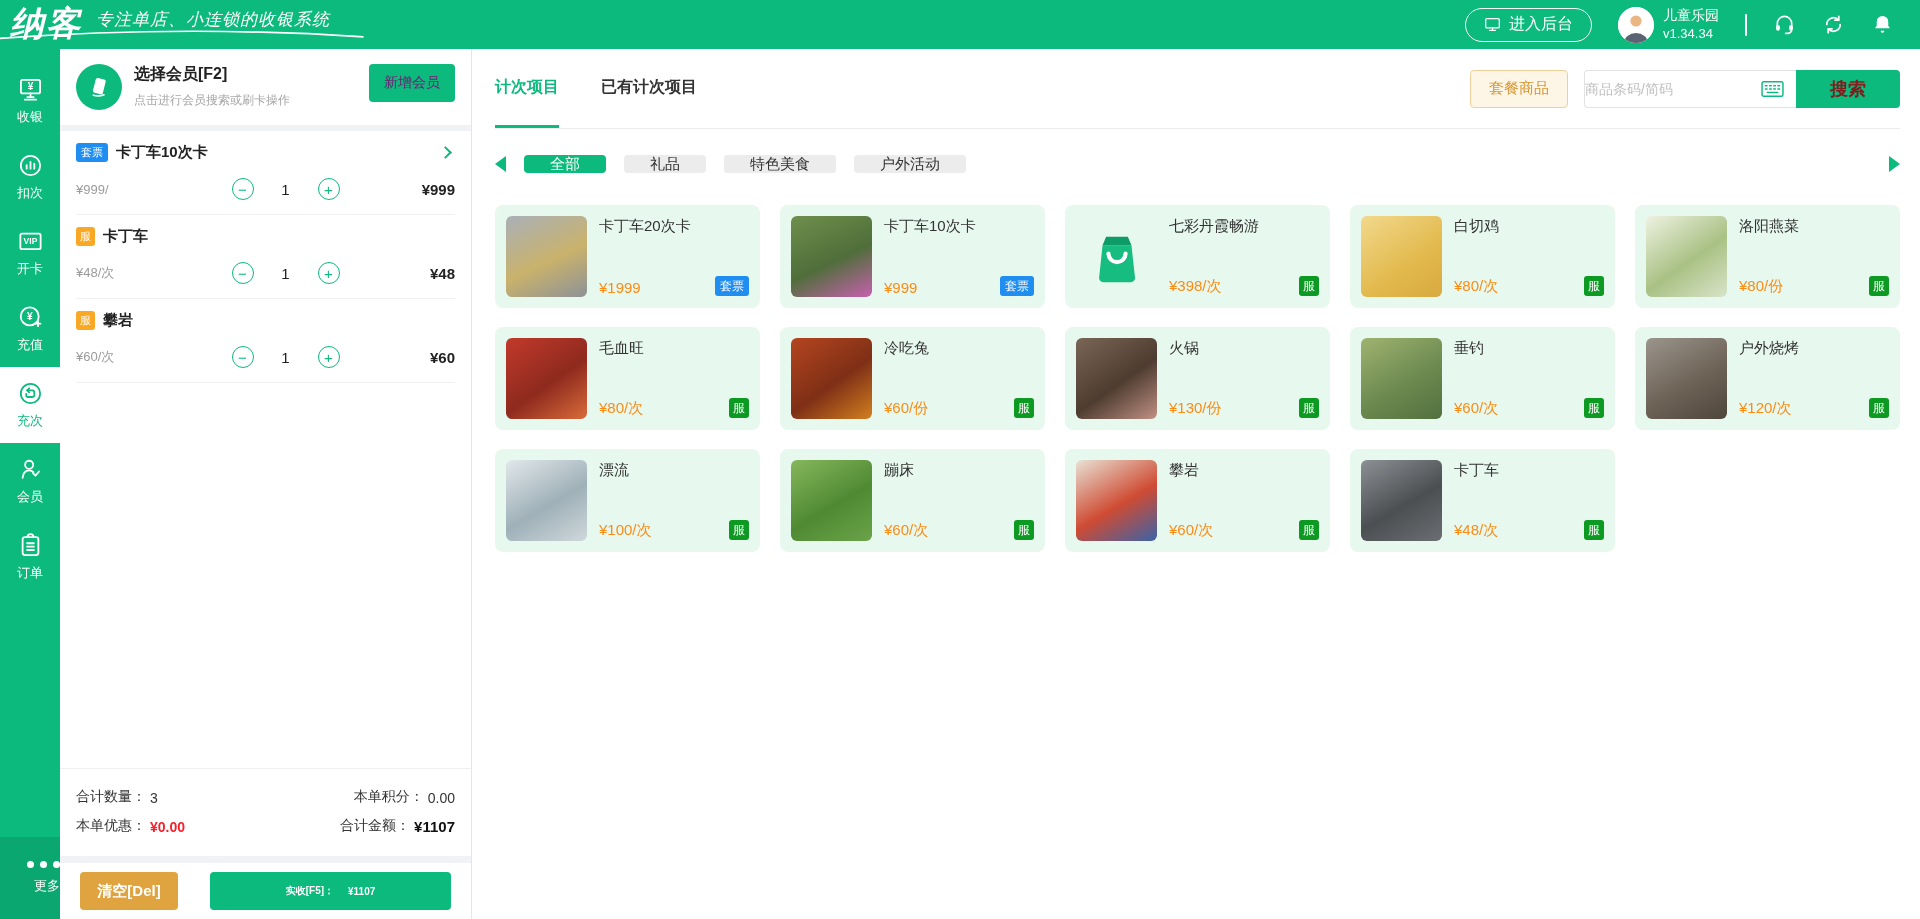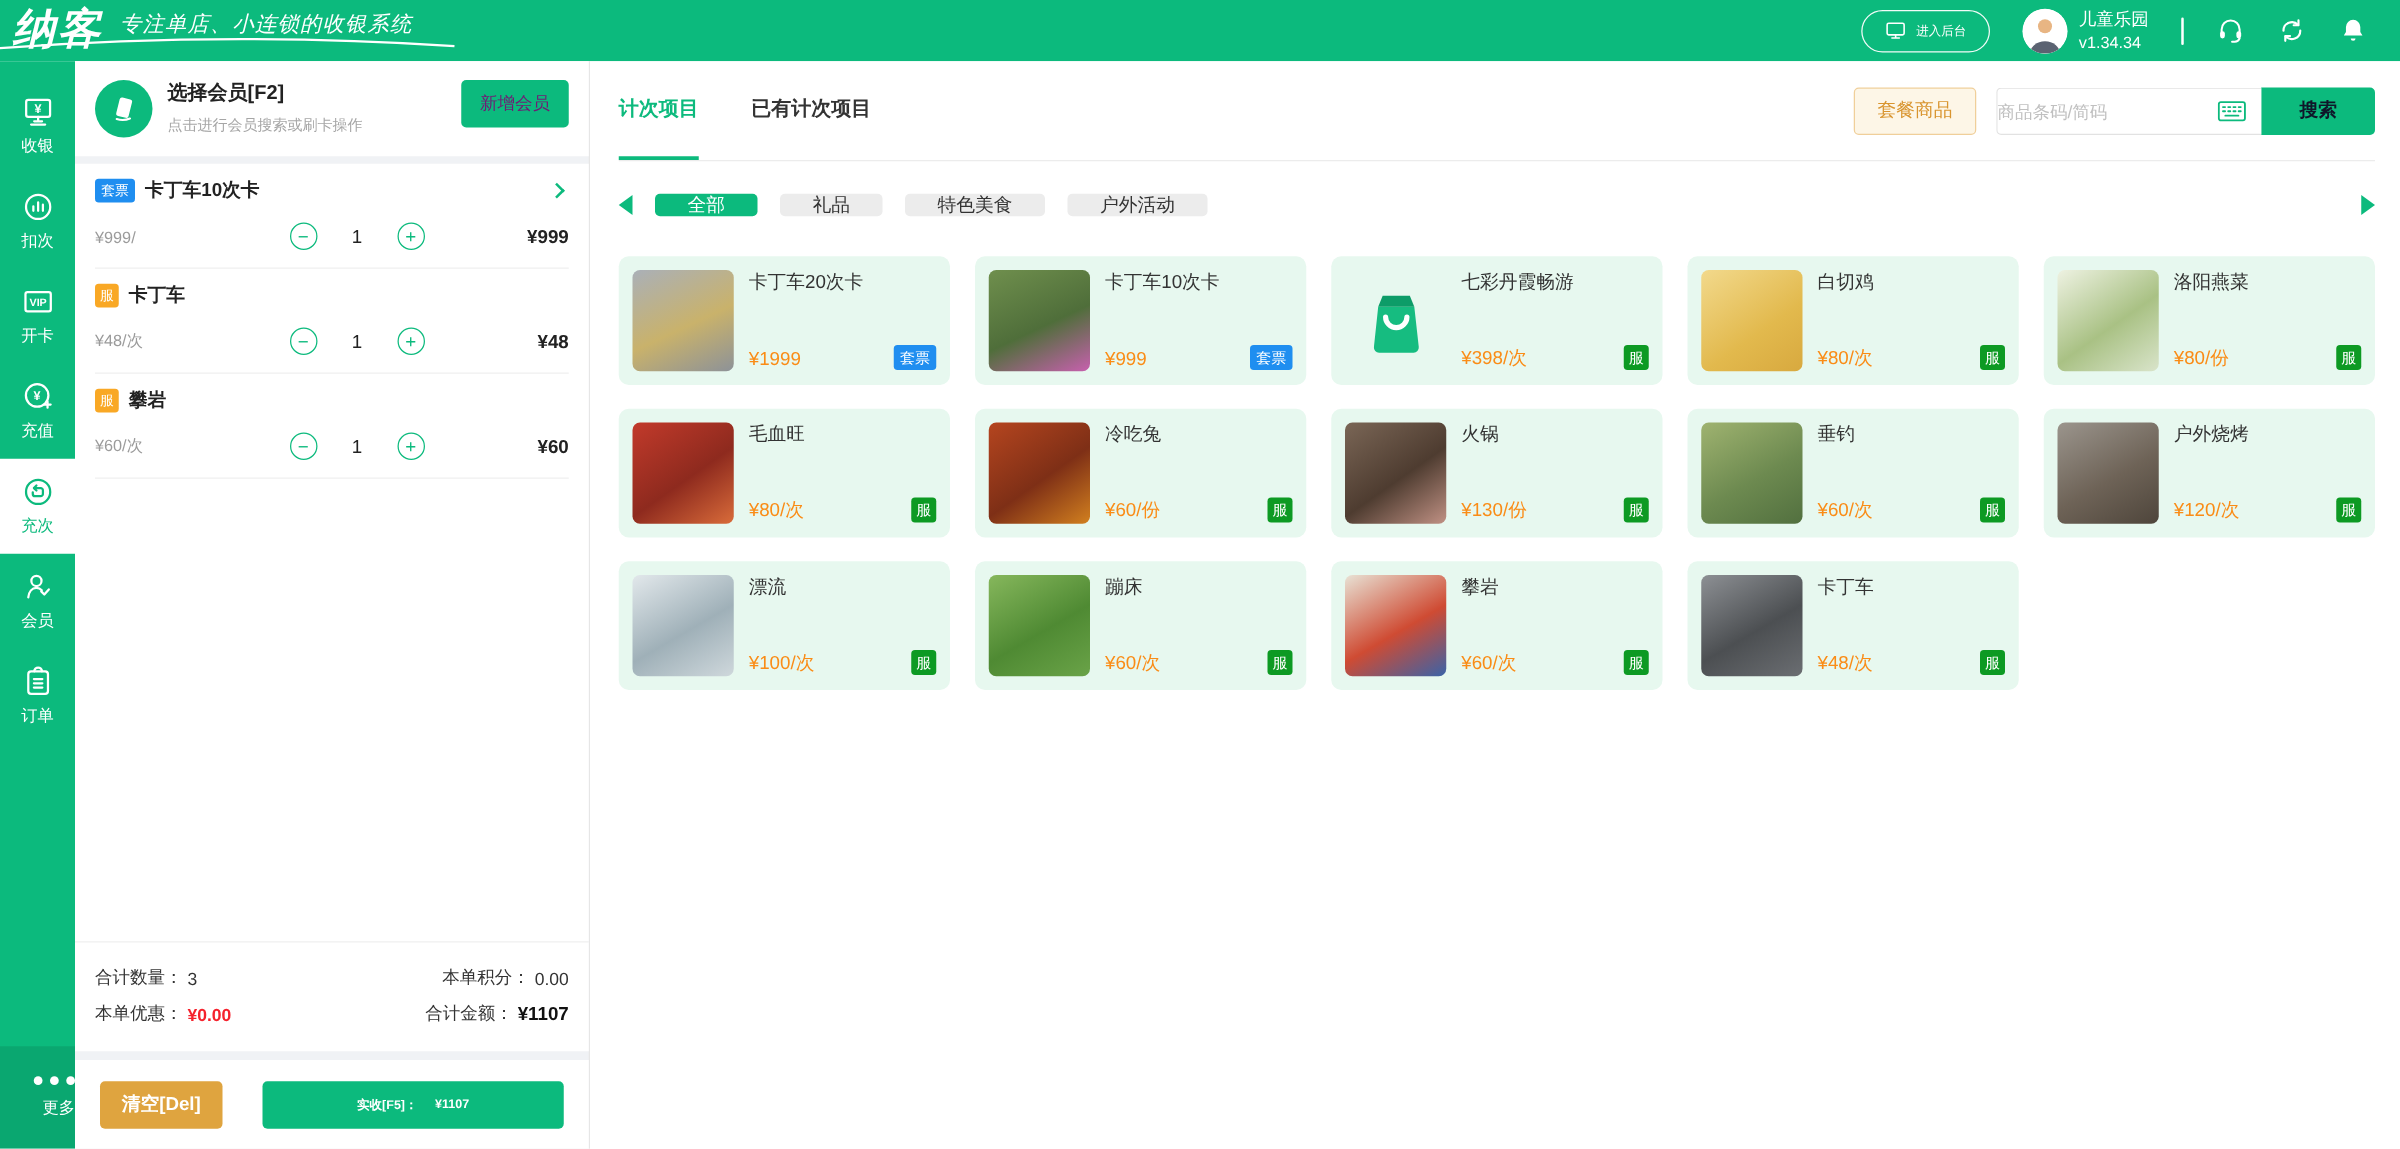--- a/index.html
+++ b/index.html
@@ -15,21 +15,21 @@
 
   
   header{height:49px;background:var(--green);display:flex;align-items:center;flex-shrink:0;color:#fff}
   .logo-area{display:flex;align-items:flex-end;gap:14px;padding:2px 0 5px 10px;width:470px;position:relative}
   .logo{font-size:34px;font-weight:900;font-style:italic;letter-spacing:2px;line-height:1}
   .tagline-wrap{position:relative;padding-bottom:9px}
   .tagline{font-size:17px;font-style:italic;letter-spacing:1px;white-space:nowrap}
   .swoosh{position:absolute;left:-130px;bottom:-2px;width:430px;height:12px;pointer-events:none}
   .header-right{margin-left:auto;display:flex;align-items:center;gap:26px;padding-right:26px}
   .backend-btn{display:flex;align-items:center;gap:8px;background:transparent;border:1px solid rgba(255,255,255,.95);
-      border-radius:18px;color:#fff;font-size:10px;padding:0 18px;height:34px;cursor:pointer;font-family:inherit}
+      border-radius:18px;color:#fff;font-size:16px;padding:0 18px;height:34px;cursor:pointer;font-family:inherit}
   .user{display:flex;align-items:center;gap:9px;cursor:pointer}
   .avatar{width:36px;height:36px;border-radius:50%;overflow:hidden;background:#fff;flex-shrink:0}
   .user-text{font-size:14px;line-height:1.4;text-align:left}
   .user-text .ver{font-size:13px}
   .hdr-div{width:2px;height:22px;background:#fff;border-radius:1px}
   .hdr-icon{width:23px;height:23px;cursor:pointer}
 
   
   .body-row{flex:1;display:flex;min-height:0}
 
@@ -68,21 +68,21 @@
       display:flex;align-items:center;justify-content:center;font-size:15px;background:#fff;cursor:pointer;padding:0;line-height:1;font-family:inherit}
   .qty{font-size:15px;color:#222;min-width:24px;text-align:center}
   .line-total{margin-left:auto;font-size:15px;font-weight:600;color:#222;min-width:56px;text-align:right}
 
   .summary{background:#fff;padding:8px 16px 10px;border-top:1px solid #efefef;flex-shrink:0}
   .sum-row{display:flex;justify-content:space-between;align-items:center;margin:11px 0;font-size:14px;color:#333}
   .pair{display:flex;align-items:flex-end;gap:4px}
   .val-red{color:var(--red);font-weight:bold}
   .val-bold{font-weight:bold;font-size:15px;color:#111}
   .panel-gap{height:7px;flex-shrink:0}
-  .panel-footer{background:#fff;height:71px;display:flex;align-items:center;gap:32px;padding:0 20px;flex-shrink:0}
+  .panel-footer{background:#fff;height:56px;display:flex;align-items:center;gap:32px;padding:0 20px;flex-shrink:0}
   .clear-btn{background:var(--clear);color:#fff;font-size:15px;font-weight:bold;border:none;border-radius:4px;
       width:98px;height:38px;cursor:pointer;font-family:inherit}
   .checkout-btn{flex:1;background:var(--green);color:#fff;font-size:10px;font-weight:bold;border:none;border-radius:4px;
       height:38px;cursor:pointer;display:flex;align-items:center;justify-content:center;gap:14px;font-family:inherit}
 
   
   .main{flex:1;background:#fff;padding:0 20px 0 23px;display:flex;flex-direction:column;min-width:0}
   .tabbar{height:80px;display:flex;align-items:center;border-bottom:1px solid #ececec;flex-shrink:0}
   .tabs{display:flex;gap:42px;height:100%}
   .tab{display:flex;align-items:center;font-size:16px;font-weight:bold;color:#333;cursor:pointer;
@@ -90,21 +90,21 @@
   .tab.active{color:var(--green);border-bottom-color:var(--green)}
   .toolbar{margin-left:auto;display:flex;align-items:center;gap:16px}
   .combo-btn{background:#fdf6e7;border:1px solid #f0cf9a;color:#d9952f;font-size:15px;border-radius:4px;height:38px;
       padding:0 18px;cursor:pointer;font-family:inherit}
   .search-box{display:flex;align-items:center}
   .search-input-wrap{position:relative}
   .search-input{width:212px;height:38px;border:1px solid #e2e2e2;border-right:none;border-radius:4px 0 0 4px;
       padding:0 46px 0 0;font-size:14px;color:#333;outline:none;font-family:inherit}
   ::placeholder{color:#c0c0c0}
   .kbd-icon{position:absolute;right:12px;top:50%;transform:translateY(-50%);width:23px;height:17px;cursor:pointer}
-  .search-btn{height:38px;width:91px;background:var(--green);border:none;color:#0f172a;font-size:15px;font-weight:bold;
+  .search-btn{height:38px;width:104px;background:var(--green);border:none;color:#7f1d1d;font-size:18px;font-weight:bold;
       border-radius:0 4px 4px 0;cursor:pointer;font-family:inherit}
 
   .catrow{display:flex;align-items:center;gap:18px;margin-top:18px;height:34px;flex-shrink:0}
   .arrow{width:0;height:0;border-top:8px solid transparent;border-bottom:8px solid transparent;cursor:pointer}
   .arrow-left{border-right:11px solid var(--green)}
   .arrow-right{border-left:11px solid var(--green);margin-left:auto}
   .cat{height:18px;padding:0 26px;border-radius:4px;background:#ececec;color:#333;font-size:15px;border:none;cursor:pointer;font-family:inherit}
   .cat.active{background:var(--green);color:#fff}
 
   .grid{margin-top:24px;display:grid;grid-template-columns:repeat(5,1fr);gap:19px 20px}

